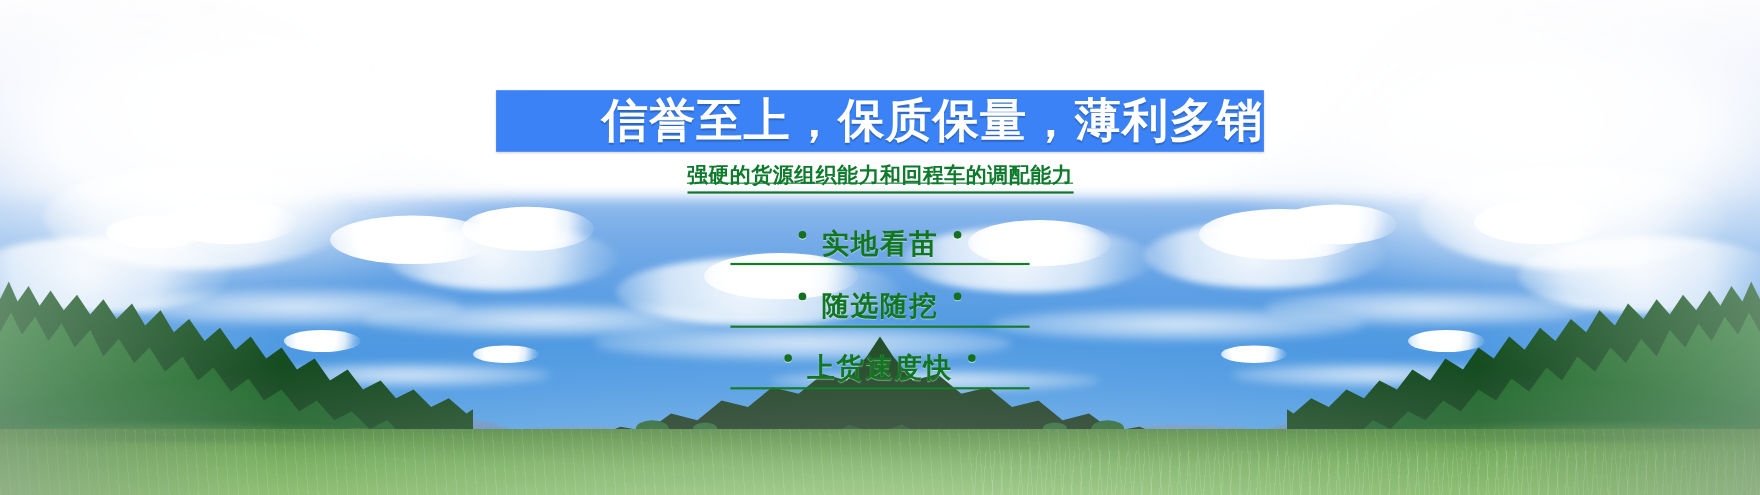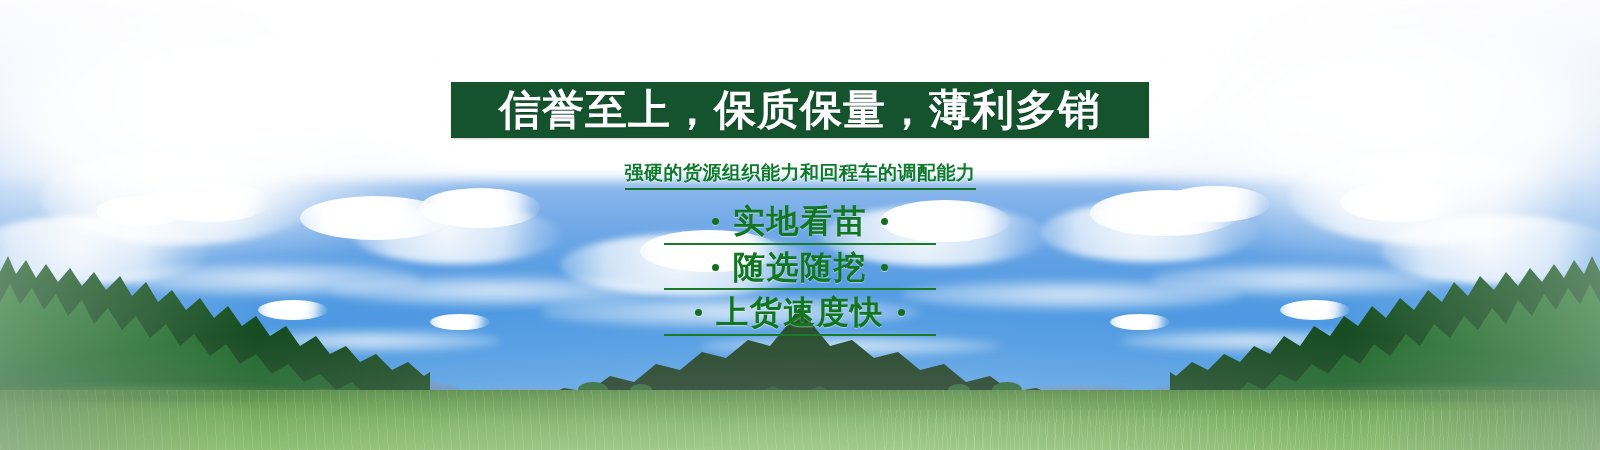--- a/index.html
+++ b/index.html
@@ -140,44 +140,45 @@
 
   
   .content{
     position:absolute;left:0;right:0;top:0;height:450px;
     display:flex;flex-direction:column;align-items:center;
   }
 
   .headline-bar{
     margin-top:82px;
     width:698px;height:56px;
-    background:#14532d;
-    display:flex;align-items:center;justify-content:center;
+    background:#3b82f6;
+    display:flex;align-items:center;justify-content:flex-end;
     box-shadow:0 1px 2px rgba(0,0,0,.18);
   }
   .headline-text{
     color:#ffffff;
     font-size:42px;
     font-weight:bold;
     letter-spacing:1px;
     line-height:1;
     white-space:nowrap;
     text-shadow:0 1px 1px rgba(0,0,0,.22);
   }
 
   .subtitle{
-    margin-top:22px;
+    margin-top:8px;
     color:#0d7a2c;
     font-size:19px;
     font-weight:bold;
     letter-spacing:.5px;
     white-space:nowrap;
     border-bottom:2px solid #16742a;
     padding-bottom:2px;
     text-shadow:0 1px 1px rgba(255,255,255,.55);
+    text-decoration:underline;
   }
 
   .feature-list{
     margin-top:12px;
     display:flex;flex-direction:column;align-items:center;
   }
   .feature-row{
     width:272px;
     display:flex;align-items:center;justify-content:center;
     gap:14px;
@@ -186,26 +187,27 @@
     margin-bottom:3px;
   }
   .feature-dot{
     width:7px;height:7px;border-radius:50%;
     background:#14701f;
     flex:0 0 auto;
     box-shadow:0 1px 0 rgba(255,255,255,.5);
   }
   .feature-label{
     color:#11761f;
-    font-size:32px;
+    font-size:25px;
     font-weight:bold;
     letter-spacing:1.5px;
     line-height:1.05;
     white-space:nowrap;
     text-shadow:0 1px 1px rgba(255,255,255,.45);
+    margin-top:18px;
   }
 </style>
 </head>
 <body>
 
 <div class="banner">
 
   <div class="sky"></div>
 
   <div class="clouds">

